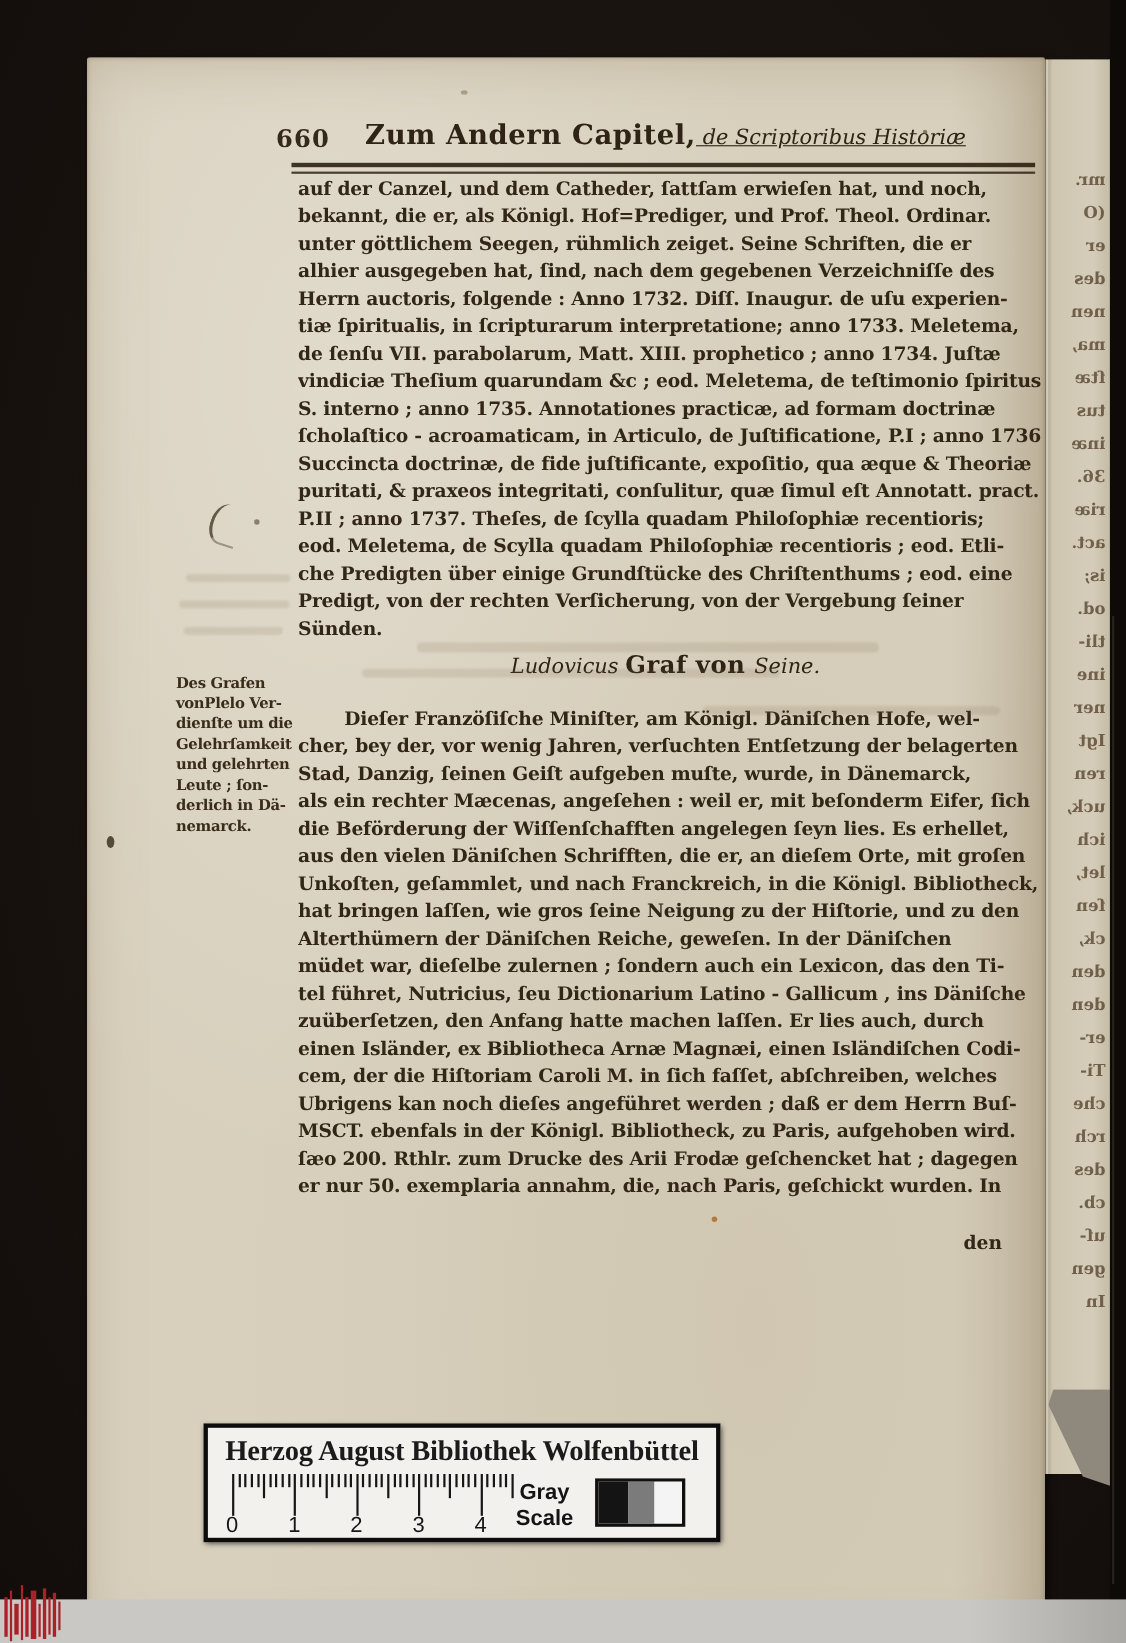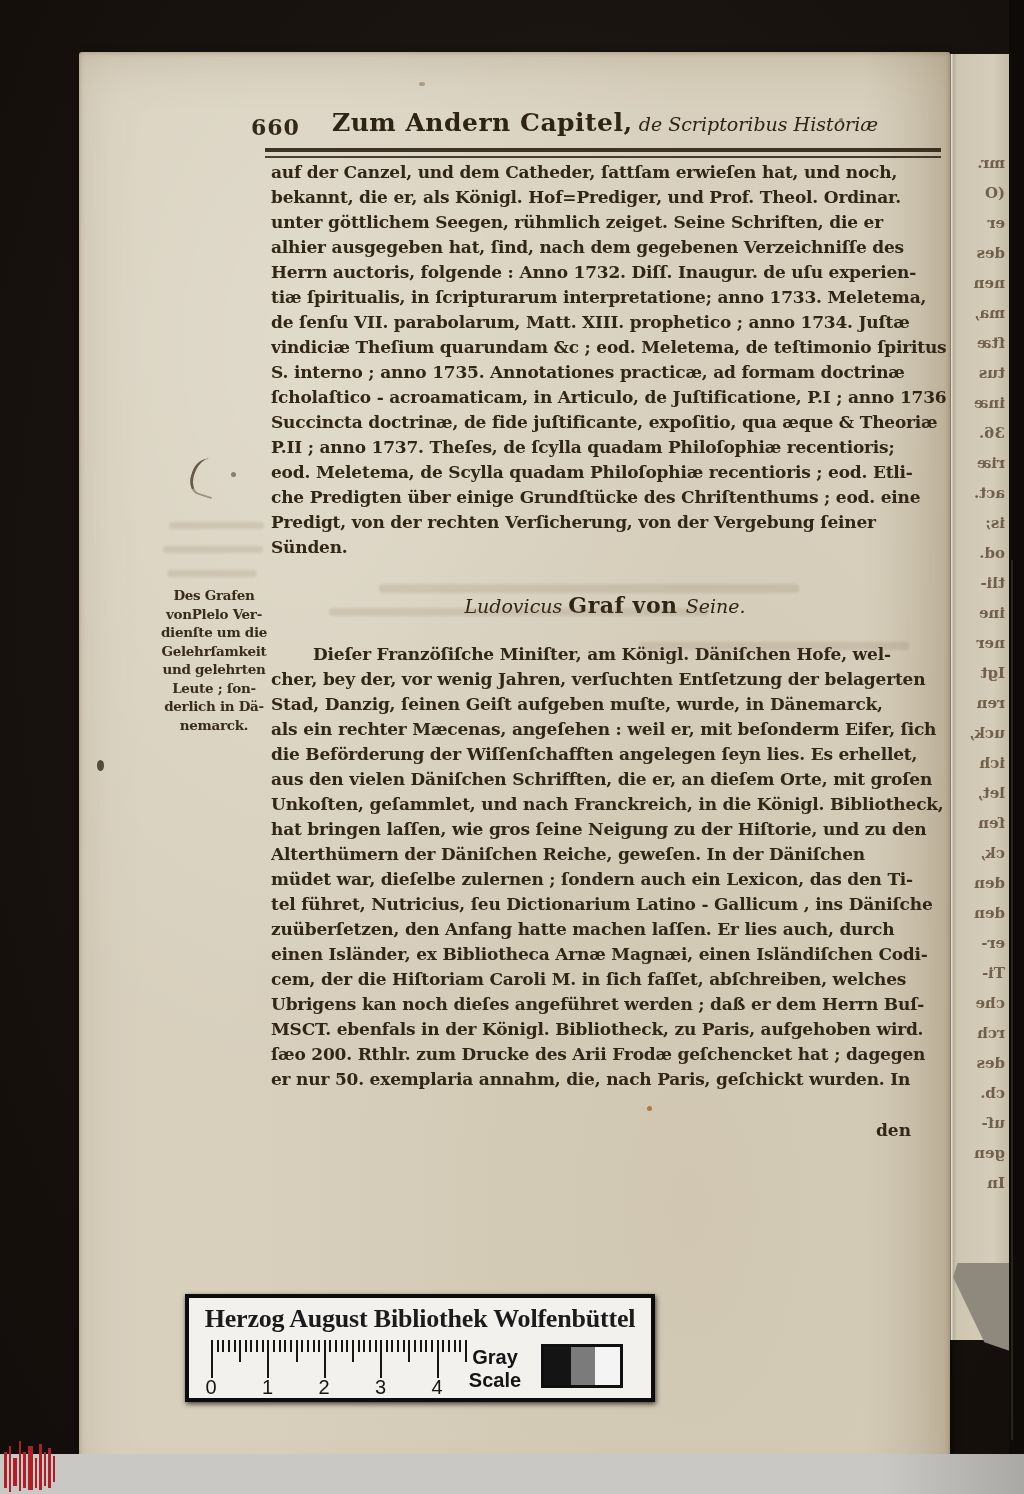--- a/index.html
+++ b/index.html
@@ -15,39 +15,39 @@
           radial-gradient(ellipse at 70% 80%, rgba(140,115,80,0.10), transparent 55%),
           linear-gradient(90deg, rgba(255,255,255,0.10), transparent 6%, transparent 90%, rgba(100,80,45,0.16)),
           #d8d0bd;
         box-shadow: inset 0 0 55px rgba(120,95,55,0.28), inset 0 0 5px rgba(70,50,25,0.35), 2px 3px 8px rgba(0,0,0,0.6);
         border-radius:3px 2px 2px 3px;overflow:hidden;}
 
   .hdr-num{position:absolute;left:172px;top:62px;font-weight:bold;font-size:22px;color:#35291a;
            letter-spacing:1px;}
   .hdr-title{position:absolute;left:192px;top:56px;width:668px;text-align:center;color:#2e2314;}
   .hdr-frak{font-weight:bold;font-size:25px;letter-spacing:0.5px;}
-  .hdr-lat{font-style:italic;font-size:19px;font-weight:normal;}
+  .hdr-lat{font-style:italic;font-size:19px;font-weight:normal;text-decoration:underline;}
   .rule2{position:absolute;left:186px;top:96px;width:676px;height:4px;
          border-top:4px solid rgba(40,28,14,0.88);border-bottom:2px solid rgba(40,28,14,0.82);}
 
   .textcol{position:absolute;left:192px;width:676px;overflow:hidden;}
   .para1{top:108px;height:428px;}
   .para2{top:590px;height:478px;}
   .bodyline{font-weight:bold;font-size:17px;line-height:25px;height:25px;color:#322617;
             white-space:nowrap;letter-spacing:-0.2px;}
   .para2 > div:first-child{padding-left:42px;}
   .catchword{position:absolute;left:192px;top:1068px;width:676px;text-align:right;
              padding-right:0;box-sizing:border-box;}
   .catchword .cw{display:inline-block;margin-right:36px;font-weight:bold;font-size:17px;color:#322617;}
 
   .heading{position:absolute;left:192px;top:540px;width:668px;text-align:center;color:#2e2314;}
   .h-it{font-style:italic;font-size:19px;}
   .h-frak{font-weight:bold;font-size:22px;letter-spacing:0.5px;}
 
-  .margin-note{position:absolute;left:81px;top:534px;width:108px;text-align:center;}
+  .margin-note{position:absolute;left:81px;top:560px;width:108px;}
   .margin-note .mn-line{font-weight:bold;font-size:13.5px;line-height:18.5px;color:#392c1b;
             white-space:nowrap;letter-spacing:-0.3px;}
 
   
   .speck{position:absolute;border-radius:50%;}
   .twig{position:absolute;left:112px;top:406px;width:24px;height:36px;
         border-left:3px solid rgba(62,47,28,0.75);border-bottom:2px solid rgba(62,47,28,0.4);
         border-radius:60% 0 0 55%;transform:rotate(18deg);}
   .smudge{position:absolute;background:rgba(112,95,66,0.14);border-radius:4px;filter:blur(1.2px);}
 
@@ -112,20 +112,21 @@
         <div class="bodyline">bekannt, die er, als Königl. Hof=Prediger, und Prof. Theol. Ordinar.</div>
         <div class="bodyline">unter göttlichem Seegen, rühmlich zeiget.   Seine Schriften, die er</div>
         <div class="bodyline">alhier ausgegeben hat, ſind, nach dem gegebenen Verzeichniſſe des</div>
         <div class="bodyline">Herrn auctoris, folgende :  Anno 1732. Diſſ. Inaugur. de uſu experien-</div>
         <div class="bodyline">tiæ ſpiritualis, in ſcripturarum interpretatione; anno 1733.  Meletema,</div>
         <div class="bodyline">de ſenſu VII. parabolarum, Matt. XIII. prophetico ; anno 1734. Juſtæ</div>
         <div class="bodyline">vindiciæ Theſium quarundam &amp;c ; eod. Meletema, de teſtimonio ſpiritus</div>
         <div class="bodyline">S. interno ; anno 1735.  Annotationes practicæ, ad formam doctrinæ</div>
         <div class="bodyline">ſcholaſtico - acroamaticam, in Articulo, de Juſtificatione, P.I ; anno 1736.</div>
         <div class="bodyline">Succincta doctrinæ, de fide juſtificante, expoſitio, qua æque &amp; Theoriæ</div>
+        <div class="bodyline">puritati, &amp; praxeos integritati, conſulitur, quæ ſimul eſt Annotatt. pract.</div>
         <div class="bodyline">P.II ; anno 1737.   Theſes, de ſcylla quadam Philoſophiæ recentioris;</div>
         <div class="bodyline">eod. Meletema, de Scylla quadam Philoſophiæ recentioris ; eod.   Etli-</div>
         <div class="bodyline">che Predigten über einige Grundſtücke des Chriſtenthums ; eod. eine</div>
         <div class="bodyline">Predigt, von der rechten Verſicherung, von der Vergebung ſeiner</div>
         <div class="bodyline">Sünden.</div>
       </div>
 
     <div class="heading">
       <span class="h-it">Ludovicus </span><span class="h-frak">Graf von </span><span class="h-it">Seine.</span>
     </div>

